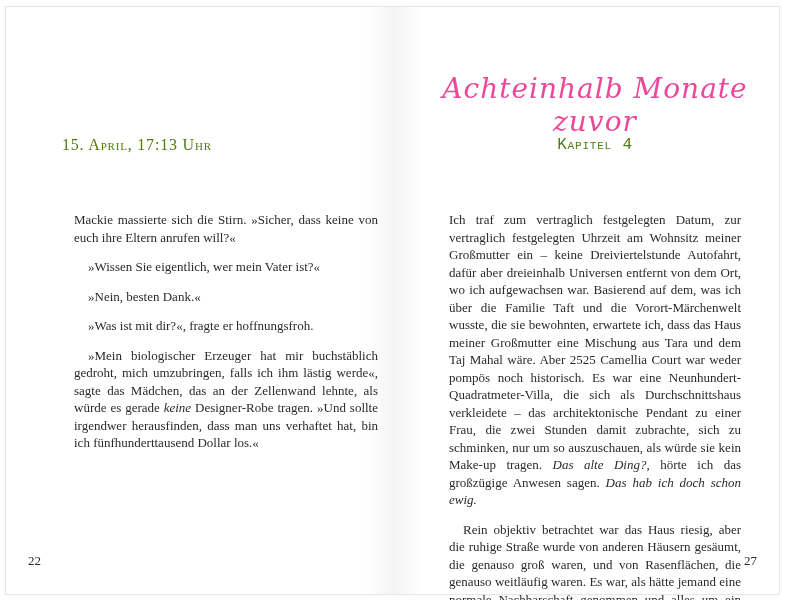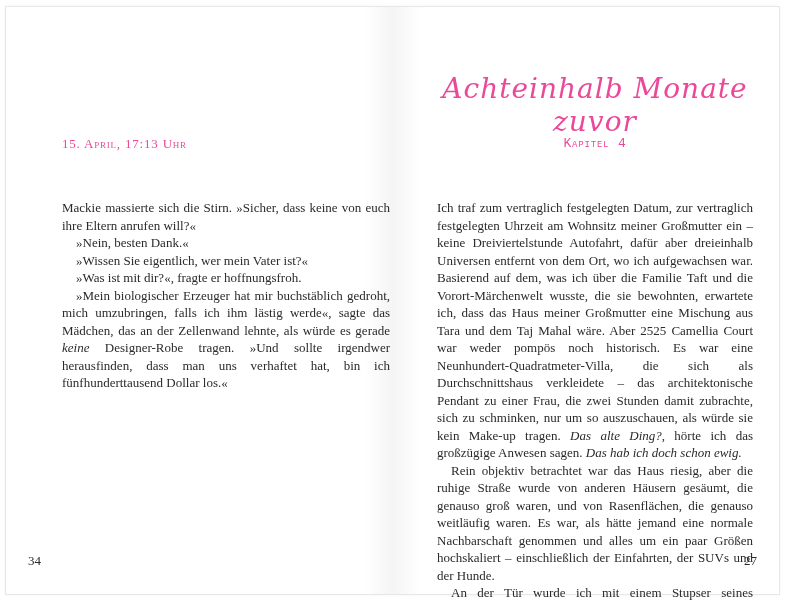--- a/index.html
+++ b/index.html
@@ -30,24 +30,24 @@
     left: 50%;
     top: 0;
     width: 56px;
     height: 100%;
     transform: translateX(-50%);
     background: linear-gradient(to right, rgba(0,0,0,0) 0%, rgba(0,0,0,0.045) 50%, rgba(0,0,0,0) 100%);
     pointer-events: none;
   }
   .heading {
     position: absolute;
-    font-size: 13px;
+    font-size: 16px;
     font-variant: small-caps;
     letter-spacing: 0.8px;
-    color: #ec4899;
+    color: #4d7c0f;
     white-space: nowrap;
   }
   .left-heading {
     left: 62px;
     top: 136px;
     text-align: left;
   }
   .chapter-heading {
     left: 437px;
     top: 136px;
@@ -80,21 +80,21 @@
     left: 62px;
     top: 199px;
     width: 328px;
   }
   .right-body {
     left: 437px;
     top: 199px;
     width: 316px;
   }
   .para {
-    margin: 0;
+    margin: 12px;
   }
   .para.indent {
     text-indent: 14px;
   }
   .page-number {
     position: absolute;
     top: 553px;
     font-size: 13px;
     color: #2a2a2a;
   }
@@ -113,27 +113,27 @@
 </div>
 
 <div class="heading left-heading">15. April, 17:13 Uhr</div>
 
 <div class="script-heading">Achteinhalb Monate zuvor</div>
 
 <div class="heading chapter-heading">Kapitel 4</div>
 
 <div class="textblock left-body">
     <p class="para">Mackie massierte sich die Stirn. »Sicher, dass keine von euch ihre Eltern anrufen will?«</p>
+    <p class="para indent">»Wissen Sie eigentlich, wer mein Vater ist?«</p>
     <p class="para indent">»Nein, besten Dank.«</p>
-    <p class="para indent">»Wissen Sie eigentlich, wer mein Vater ist?«</p>
     <p class="para indent">»Was ist mit dir?«, fragte er hoffnungsfroh.</p>
     <p class="para indent">»Mein biologischer Erzeuger hat mir buchstäblich gedroht, mich umzubringen, falls ich ihm lästig werde«, sagte das Mädchen, das an der Zellenwand lehnte, als würde es gerade <i>keine</i> Designer-Robe tragen. »Und sollte irgendwer herausfinden, dass man uns verhaftet hat, bin ich fünfhunderttausend Dollar los.«</p>
   </div>
 
 <div class="textblock right-body">
     <p class="para">Ich traf zum vertraglich festgelegten Datum, zur vertraglich festgelegten Uhrzeit am Wohnsitz meiner Großmutter ein – keine Dreiviertelstunde Autofahrt, dafür aber dreieinhalb Universen entfernt von dem Ort, wo ich aufgewachsen war. Basierend auf dem, was ich über die Familie Taft und die Vorort-Märchenwelt wusste, die sie bewohnten, erwartete ich, dass das Haus meiner Großmutter eine Mischung aus Tara und dem Taj Mahal wäre. Aber 2525 Camellia Court war weder pompös noch historisch. Es war eine Neunhundert-Quadratmeter-Villa, die sich als Durchschnittshaus verkleidete – das architektonische Pendant zu einer Frau, die zwei Stunden damit zubrachte, sich zu schminken, nur um so auszuschauen, als würde sie kein Make-up tragen. <i>Das alte Ding?</i>, hörte ich das großzügige Anwesen sagen. <i>Das hab ich doch schon ewig.</i></p>
     <p class="para indent">Rein objektiv betrachtet war das Haus riesig, aber die ruhige Straße wurde von anderen Häusern gesäumt, die genauso groß waren, und von Rasenflächen, die genauso weitläufig waren. Es war, als hätte jemand eine normale Nachbarschaft genommen und alles um ein paar Größen hochskaliert – einschließlich der Einfahrten, der SUVs und der Hunde.</p>
     <p class="para indent">An der Tür wurde ich mit einem Stupser seines Riesenschädels vom größten Vierbeiner begrüßt, den ich je gesehen hatte.</p>
   </div>
 
-<div class="page-number left">34</div>
+<div class="page-number left">22</div>
 
 <div class="page-number right">27</div>
 
 </body></html>

